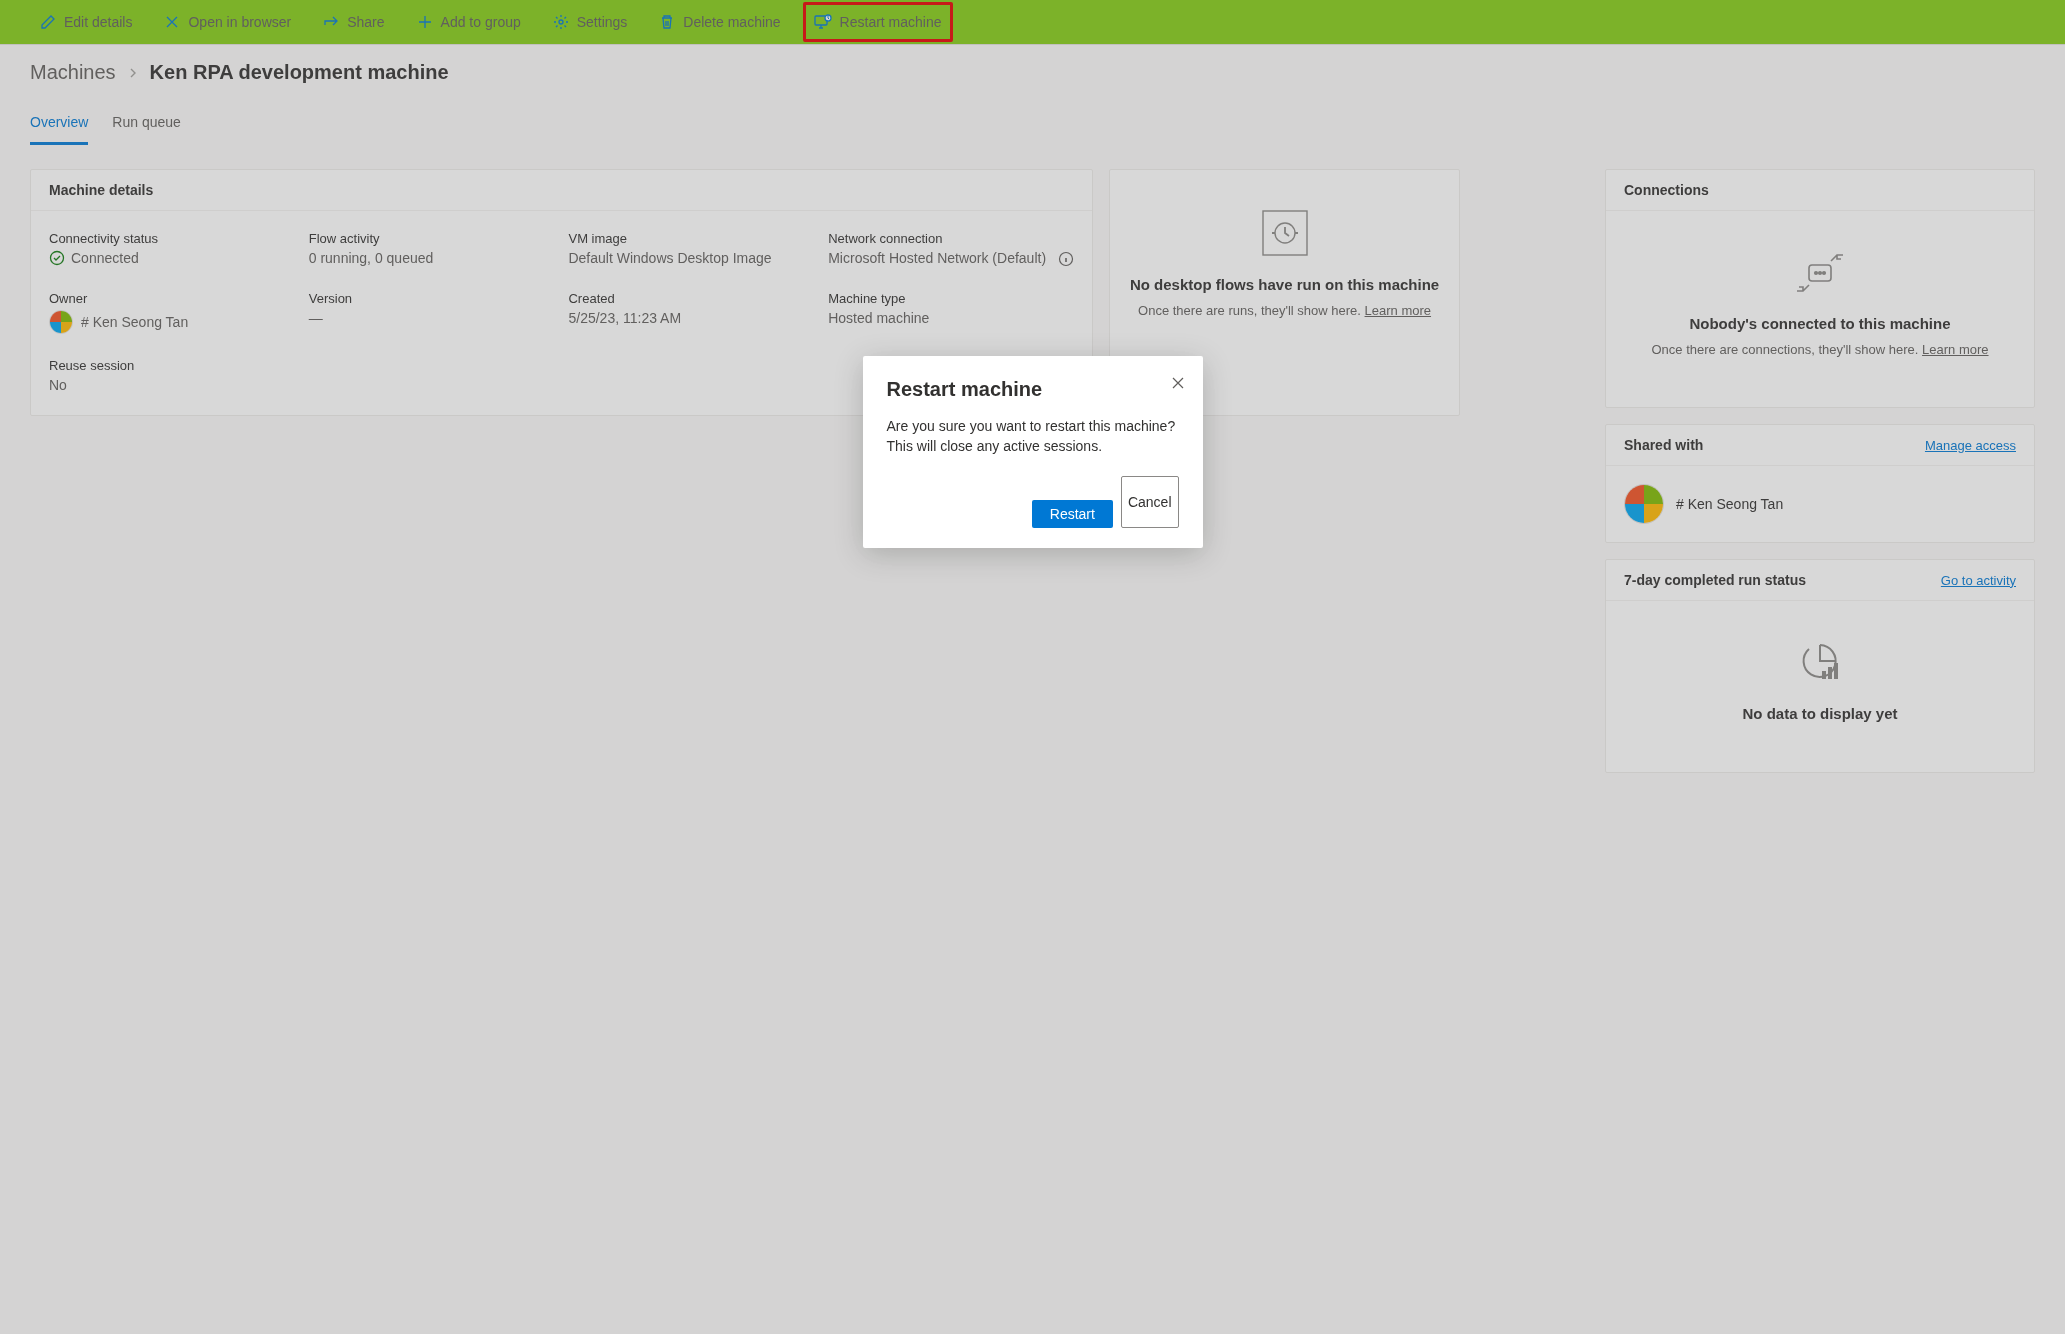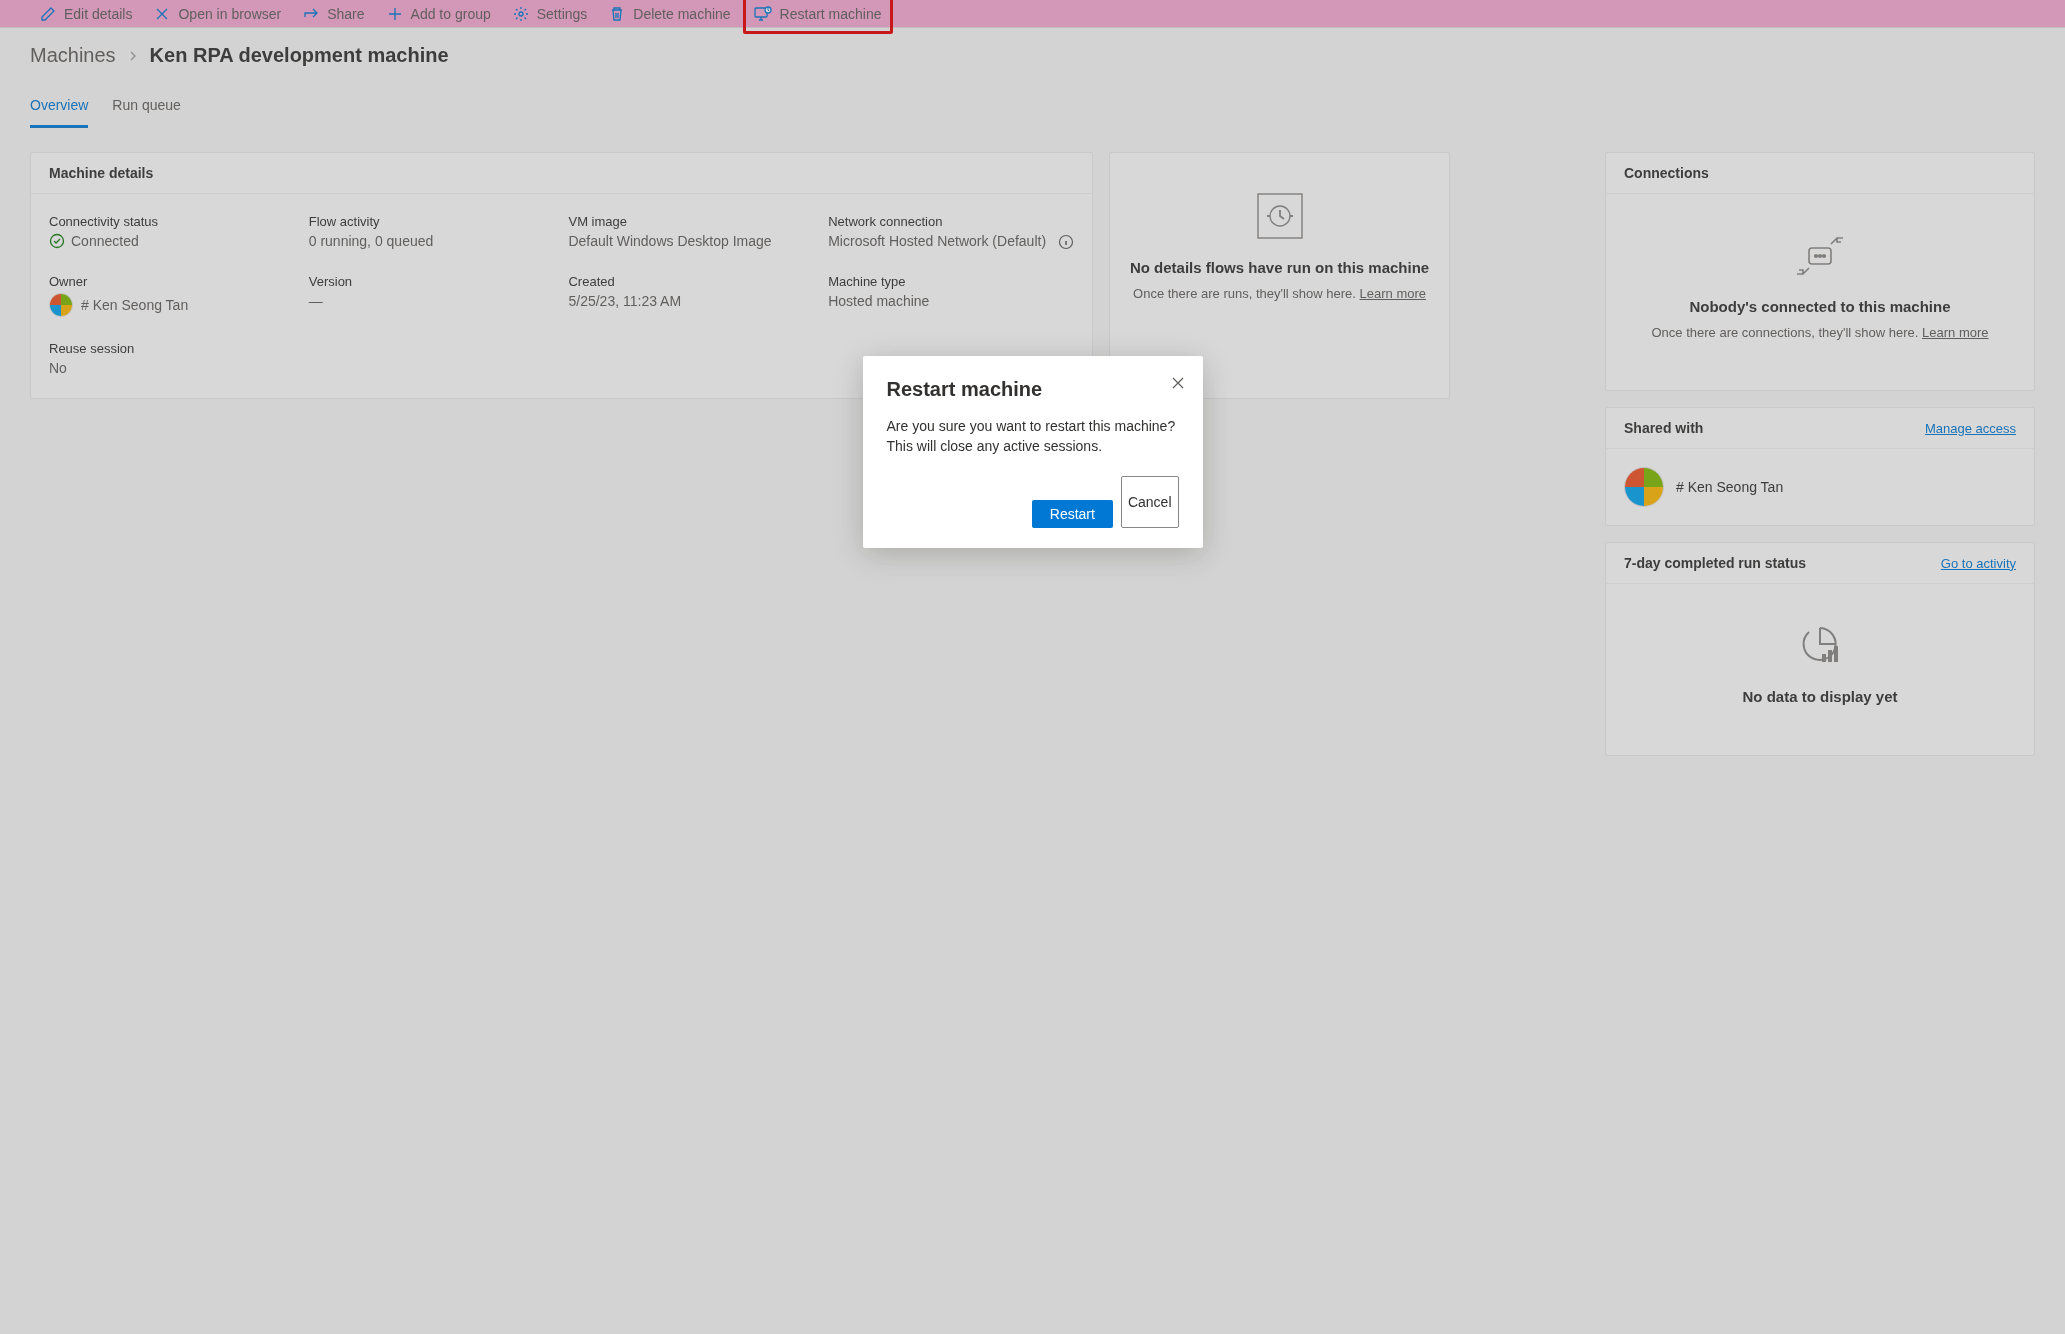--- a/index.html
+++ b/index.html
@@ -7,25 +7,25 @@
   body {
     font-family: "Segoe UI", -apple-system, BlinkMacSystemFont, sans-serif;
     font-size: 14px;
     color: #323130;
     background: #faf9f8;
     position: relative;
   }
   .toolbar {
     display: flex;
     align-items: center;
-    gap: 2px;
+    gap: 12px;
     padding: 4px 30px;
     border-bottom: 1px solid #e1dfdd;
-    background: #f9a8d4;
-    height: 28px;
+    background: #84cc16;
+    height: 45px;
   }
   .toolbar-btn {
     display: flex;
     align-items: center;
     gap: 8px;
     padding: 6px 10px;
     color: #605e5c;
     cursor: pointer;
     border-radius: 2px;
     background: none;
@@ -312,21 +312,21 @@
 
       <div class="card">
         <div class="empty-area">
           <div class="empty-icon">
             <svg width="46" height="46" viewBox="0 0 46 46" fill="none" stroke="#8a8886" stroke-width="1.4">
                 <rect x="1" y="1" width="44" height="44"></rect>
                 <circle cx="23" cy="23" r="10"></circle>
                 <path d="M23 17v6l4 3M10 23h3M33 23h3" stroke-width="1.8"></path>
               </svg>
           </div>
-          <div class="empty-title">No details flows have run on this machine</div>
+          <div class="empty-title">No desktop flows have run on this machine</div>
           <div class="empty-sub">
             <span>Once there are runs, they'll show here. </span><a class="link-a">Learn more</a>
           </div>
         </div>
       </div>
     </div>
 
     <div class="col-side">
 
       <div class="card">

